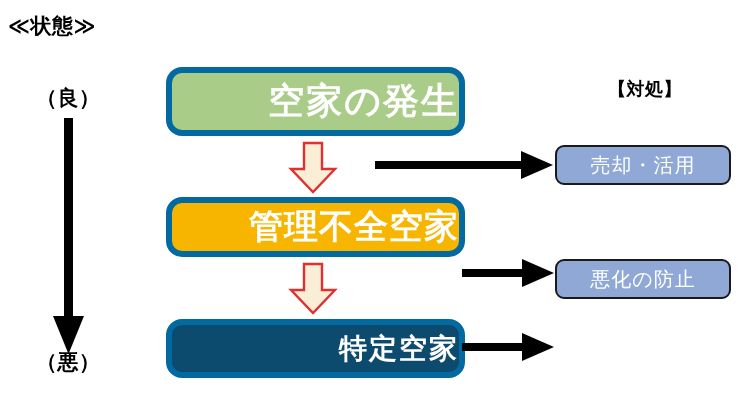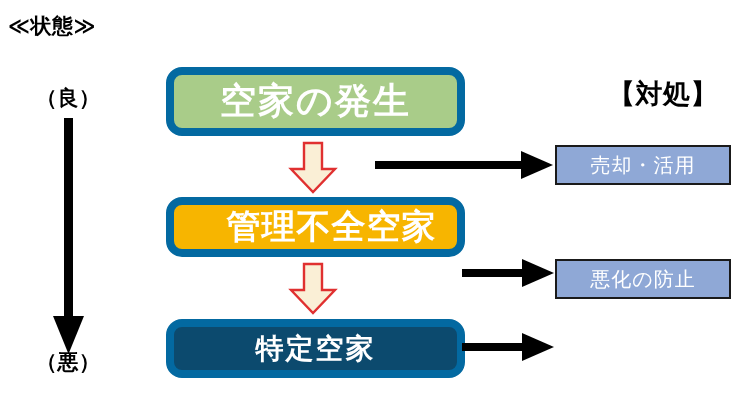--- a/index.html
+++ b/index.html
@@ -39,39 +39,39 @@
   #good-label {
     left: 36px; top: 88px;
     font-size: 21px;
   }
   #bad-label {
     left: 36px; top: 352px;
     font-size: 21px;
   }
   #action-heading {
     left: 608px; top: 80px;
-    font-size: 27px;
+    font-size: 18px;
   }
 
   
   #axis-arrow {
     left: 48px;  top: 118px;
     width: 42px; height: 236px;
   }
 
   
   .stage-box {
     box-sizing: border-box;
     left: 166px;
     width: 299px;
     border-radius: 16px;
-    border: 8px solid #0369a1;
+    border: 6px solid #0369a1;
     display: flex;
     align-items: center;
-    justify-content: center;
+    justify-content: flex-end;
     color: #ffffff;
     font-weight: 700;
     white-space: nowrap;
     text-align: center;
   }
   #stage-box-0 {
     top: 67px;  height: 69px;
     background: #a9cc89;
     font-size: 36px;
     letter-spacing: 2px;
@@ -104,21 +104,21 @@
   #h-arrow-0 { left: 375px; top: 150px; width: 178px; }
   #h-arrow-1 { left: 462px; top: 258px; width:  92px; }
   #h-arrow-2 { left: 462px; top: 332px; width:  92px; }
 
   
   .action-box {
     box-sizing: border-box;
     left: 555px;
     width: 176px;
     height: 40px;
-    border-radius: 0;
+    border-radius: 9px;
     border: 2px solid #1a1a1a;
     background: #8fa8d6;
     display: flex;
     align-items: center;
     justify-content: center;
     color: #ffffff;
     font-size: 20px;
     font-weight: 400;
     letter-spacing: 1px;
     white-space: nowrap;

